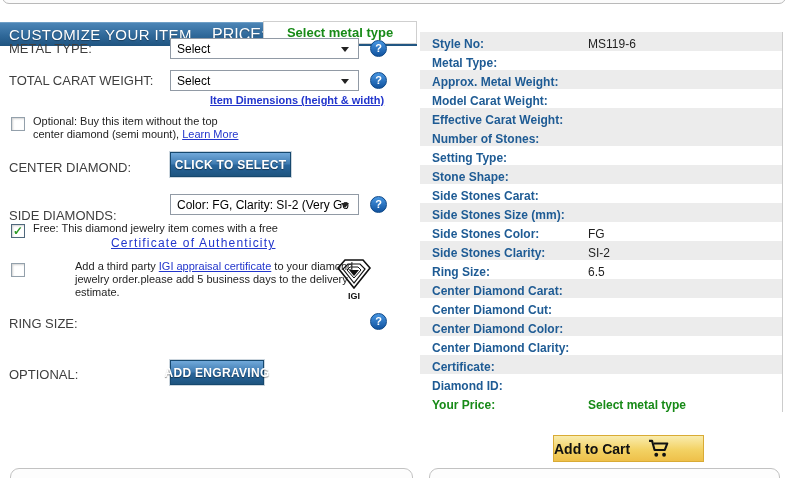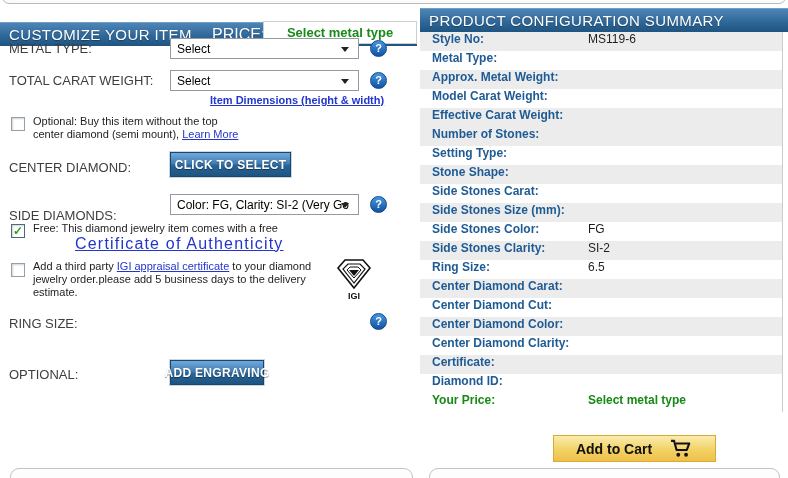--- a/index.html
+++ b/index.html
@@ -37,35 +37,35 @@
   .small-link { font-size:11px; font-weight:bold; }
   .cb { position:absolute; left:11px; width:14px; height:14px; background:#fff;
     border:1px solid #93a0ab; box-shadow:inset 1px 1px 2px rgba(0,0,0,.18);
     font-size:12px; font-weight:bold; color:#2d9a26; line-height:12px; text-align:center; cursor:pointer; }
   .cb.checked { border-color:#4f687c; }
   .cb-text { position:absolute; left:33px; font-size:11px; color:#1e1e1e; line-height:13px; white-space:nowrap; }
   .btn-blue { position:absolute; left:170px; height:25px; color:#fff; font-weight:bold; font-size:12px;
     background:linear-gradient(to bottom,#71a9da 0%,#3f7bb1 48%,#28659c 52%,#1e547f 100%);
     border:1px solid #16486e; box-shadow:0 0 0 1px #ccd6de; display:flex; align-items:center;
     justify-content:center; text-shadow:0 1px 1px rgba(0,0,0,.45); letter-spacing:.3px; cursor:pointer; white-space:nowrap; }
-  .cert-link { font-size:16px; letter-spacing:1.2px; }
+  .cert-link { font-size:12px; letter-spacing:1.2px;margin-left:36px; }
 
   .igi-icon { position:absolute; left:333px; top:255px; width:42px; height:46px; cursor:default; }
 
   
   .sum-rows { position:absolute; left:420px; top:32px; width:363px; border-right:1px solid #cccccc; }
-  .sum-row { height:19px; display:flex; align-items:flex-start; font-size:12px; background:#fff; }
+  .sum-row { height:19px; display:flex; align-items:flex-end; font-size:12px; background:#fff; }
   .sum-row.shaded { background:#ececec; }
   .sum-label { font-weight:bold; color:#1e5b94; padding-left:12px; width:168px; flex:none; white-space:nowrap; }
   .sum-value { color:#1f1f1f; white-space:nowrap; }
   .sum-row.green .sum-label, .sum-row.green .sum-value { color:#178a17; font-weight:bold; }
 
-  .add-cart { position:absolute; left:553px; top:435px; width:163px; height:27px;
+  .add-cart { position:absolute; left:553px; top:435px; width:151px; height:27px;
     background:linear-gradient(to bottom,#f9ecae 0%,#f3d264 55%,#eec04a 100%);
-    border:1px solid #d9ab35; display:flex; align-items:center; justify-content:center; gap:18px;
+    border:1px solid #d9ab35; display:flex; align-items:center; gap:18px;
     font-size:14px; font-weight:bold; color:#111; cursor:pointer; }
 
   
   .bottom-box { position:absolute; top:468px; height:20px; background:#fdfdfd;
     border:1px solid #c2c2c2; border-radius:9px 9px 0 0; }
   .bb-left { left:10px; width:403px; }
   .bb-right { left:429px; width:351px; }
 </style>
 </head>
 <body>
@@ -73,23 +73,20 @@
 <div id="stage">
 
   <div class="top-sliver"></div>
 
   <div class="hdr hdr-left">
     <span class="hdr-title">CUSTOMIZE YOUR ITEM</span>
     <span class="price-label">PRICE:</span>
     <div class="price-box">Select metal type</div>
   </div>
 
-  <div class="hdr hdr-right">
-    <span class="hdr-title">PRODUCT CONFIGURATION SUMMARY</span>
-  </div>
 
   <div class="fld-label" style="top:41px;">METAL TYPE:</div>
   <div class="dd" style="top:38px;">
     <span>Select</span>
     <span class="dd-arrow"></span>
   </div>
   <div class="help" style="top:40px;">?</div>
 
   <div class="fld-label" style="top:73px;">TOTAL CARAT WEIGHT:</div>
   <div class="dd" style="top:70px;">
@@ -116,21 +113,21 @@
   </div>
   <div class="help" style="top:196px;">?</div>
 
   <div class="cb checked" style="top:224px;">✓</div>
   <div class="cb-text" style="top:222px;">
     <span>Free: This diamond jewelry item comes with a free</span><br>
     <span style="display:inline-block;padding-left:42px;padding-top:2px;"><span class="link cert-link">Certificate of Authenticity</span></span>
   </div>
 
   <div class="cb" style="top:263px;"></div>
-  <div class="cb-text" style="top:260px;">
+  <div class="cb-text" style="top:260px;margin-left:42px;">
     <span>Add a third party </span><span class="link">IGI appraisal certificate</span><span> to your diamond</span><br>
     <span>jewelry order.please add 5 business days to the delivery</span><br>
     <span>estimate.</span>
   </div>
 
   <div class="igi-icon">
     <svg width="42" height="46" viewBox="0 0 42 46">
       <polygon points="21,33 5,13 12,5 30,5 37,13" fill="none" stroke="#111" stroke-width="1.6"></polygon>
       <polygon points="21,28 10,14 15,9 27,9 32,14" fill="none" stroke="#111" stroke-width="1.2"></polygon>
       <polygon points="21,23 14,15 17,12 25,12 28,15" fill="none" stroke="#111" stroke-width="1"></polygon>

